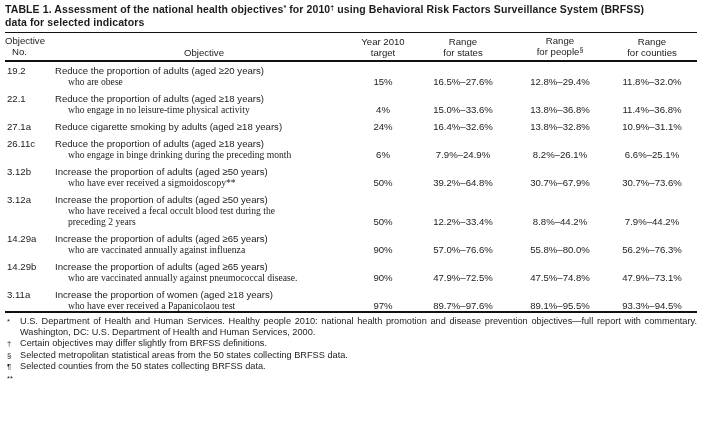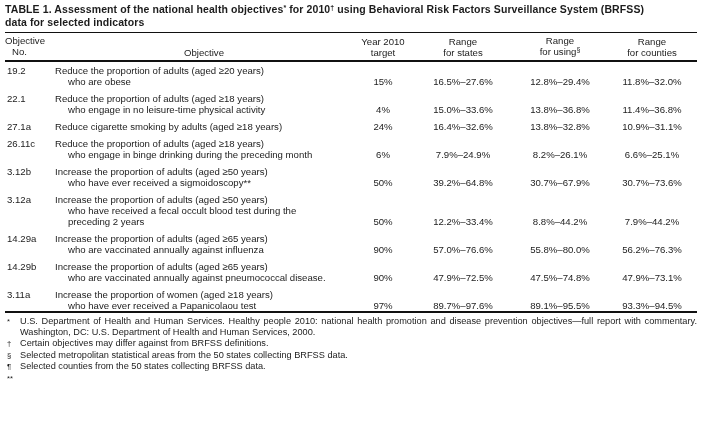--- a/index.html
+++ b/index.html
@@ -24,21 +24,21 @@
   th.val{text-align:center;vertical-align:bottom;}
   .hsup{font-size:7px;position:relative;top:-2.5px;}
 
   td{font-size:9.6px;line-height:11px;vertical-align:bottom;padding:0;}
   td.no{vertical-align:top;padding-left:2px;}
   td.val{text-align:center;white-space:nowrap;}
   tr.row td{padding-top:6px;}
   tr.first td{padding-top:3px;}
   tr.last td{padding-bottom:3px;}
   .line{white-space:nowrap;}
-  .cont{padding-left:13px;}
+  .cont{padding-left:13px;font-family:Liberation Serif, serif;}
 
   
   .footnotes{margin-top:3px;}
   .footnote{position:relative;padding-left:15px;font-size:9.2px;line-height:11.4px;text-align:justify;}
   .fmark{position:absolute;left:2px;top:0;font-size:7.6px;}
 </style>
 </head>
 <body>
 
 <div class="page">
@@ -67,21 +67,21 @@
         <th class="val">
           <div>Year 2010</div>
           <div>target</div>
         </th>
         <th class="val">
           <div>Range</div>
           <div>for states</div>
         </th>
         <th class="val">
           <div>Range</div>
-          <div><span>for using</span><span class="hsup">§</span></div>
+          <div><span>for people</span><span class="hsup">§</span></div>
         </th>
         <th class="val">
           <div>Range</div>
           <div>for counties</div>
         </th>
       </tr>
     </thead>
     <tbody>
 
       <tr class="row first">
@@ -194,21 +194,21 @@
 
 
     </tbody>
   </table>
 
   <div class="footnotes">
     <div class="footnote">
       <span class="fmark">*</span><span>U.S. Department of Health and Human Services. Healthy people 2010: national health promotion and disease prevention objectives—full report with commentary. Washington, DC: U.S. Department of Health and Human Services, 2000.</span>
     </div>
     <div class="footnote">
-      <span class="fmark">†</span><span>Certain objectives may differ against from BRFSS definitions.</span>
+      <span class="fmark">†</span><span>Certain objectives may differ slightly from BRFSS definitions.</span>
     </div>
     <div class="footnote">
       <span class="fmark">§</span><span>Selected metropolitan statistical areas from the 50 states collecting BRFSS data.</span>
     </div>
     <div class="footnote">
       <span class="fmark">¶</span><span>Selected counties from the 50 states collecting BRFSS data.</span>
     </div>
     <div class="footnote">
       <span class="fmark">**</span>
     </div>

